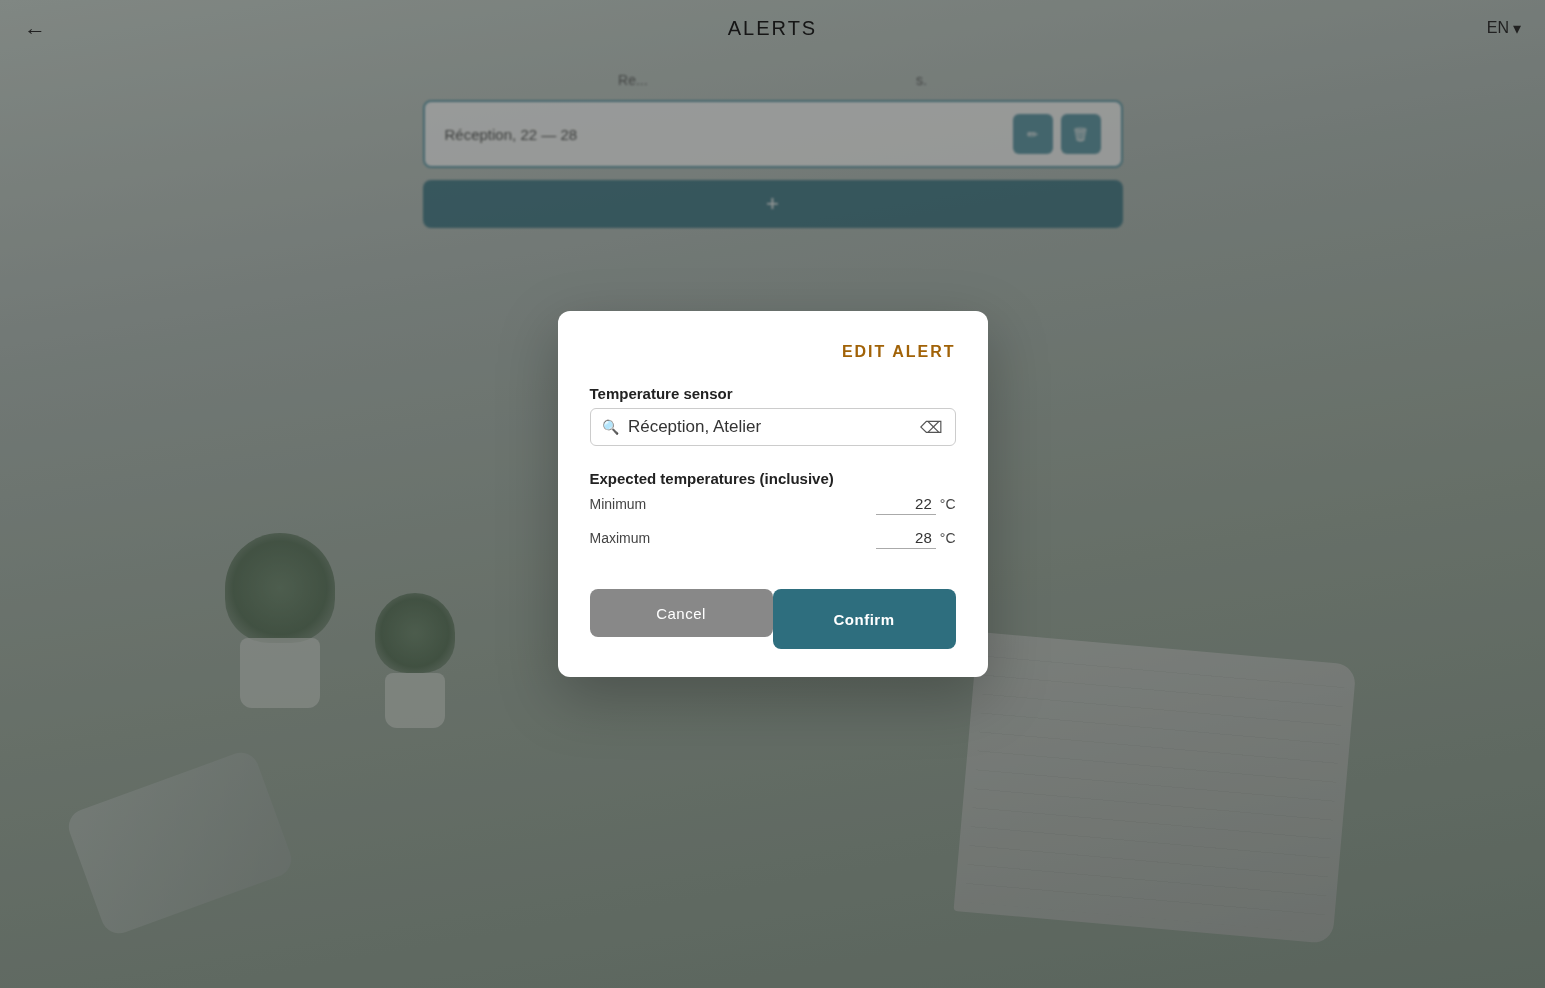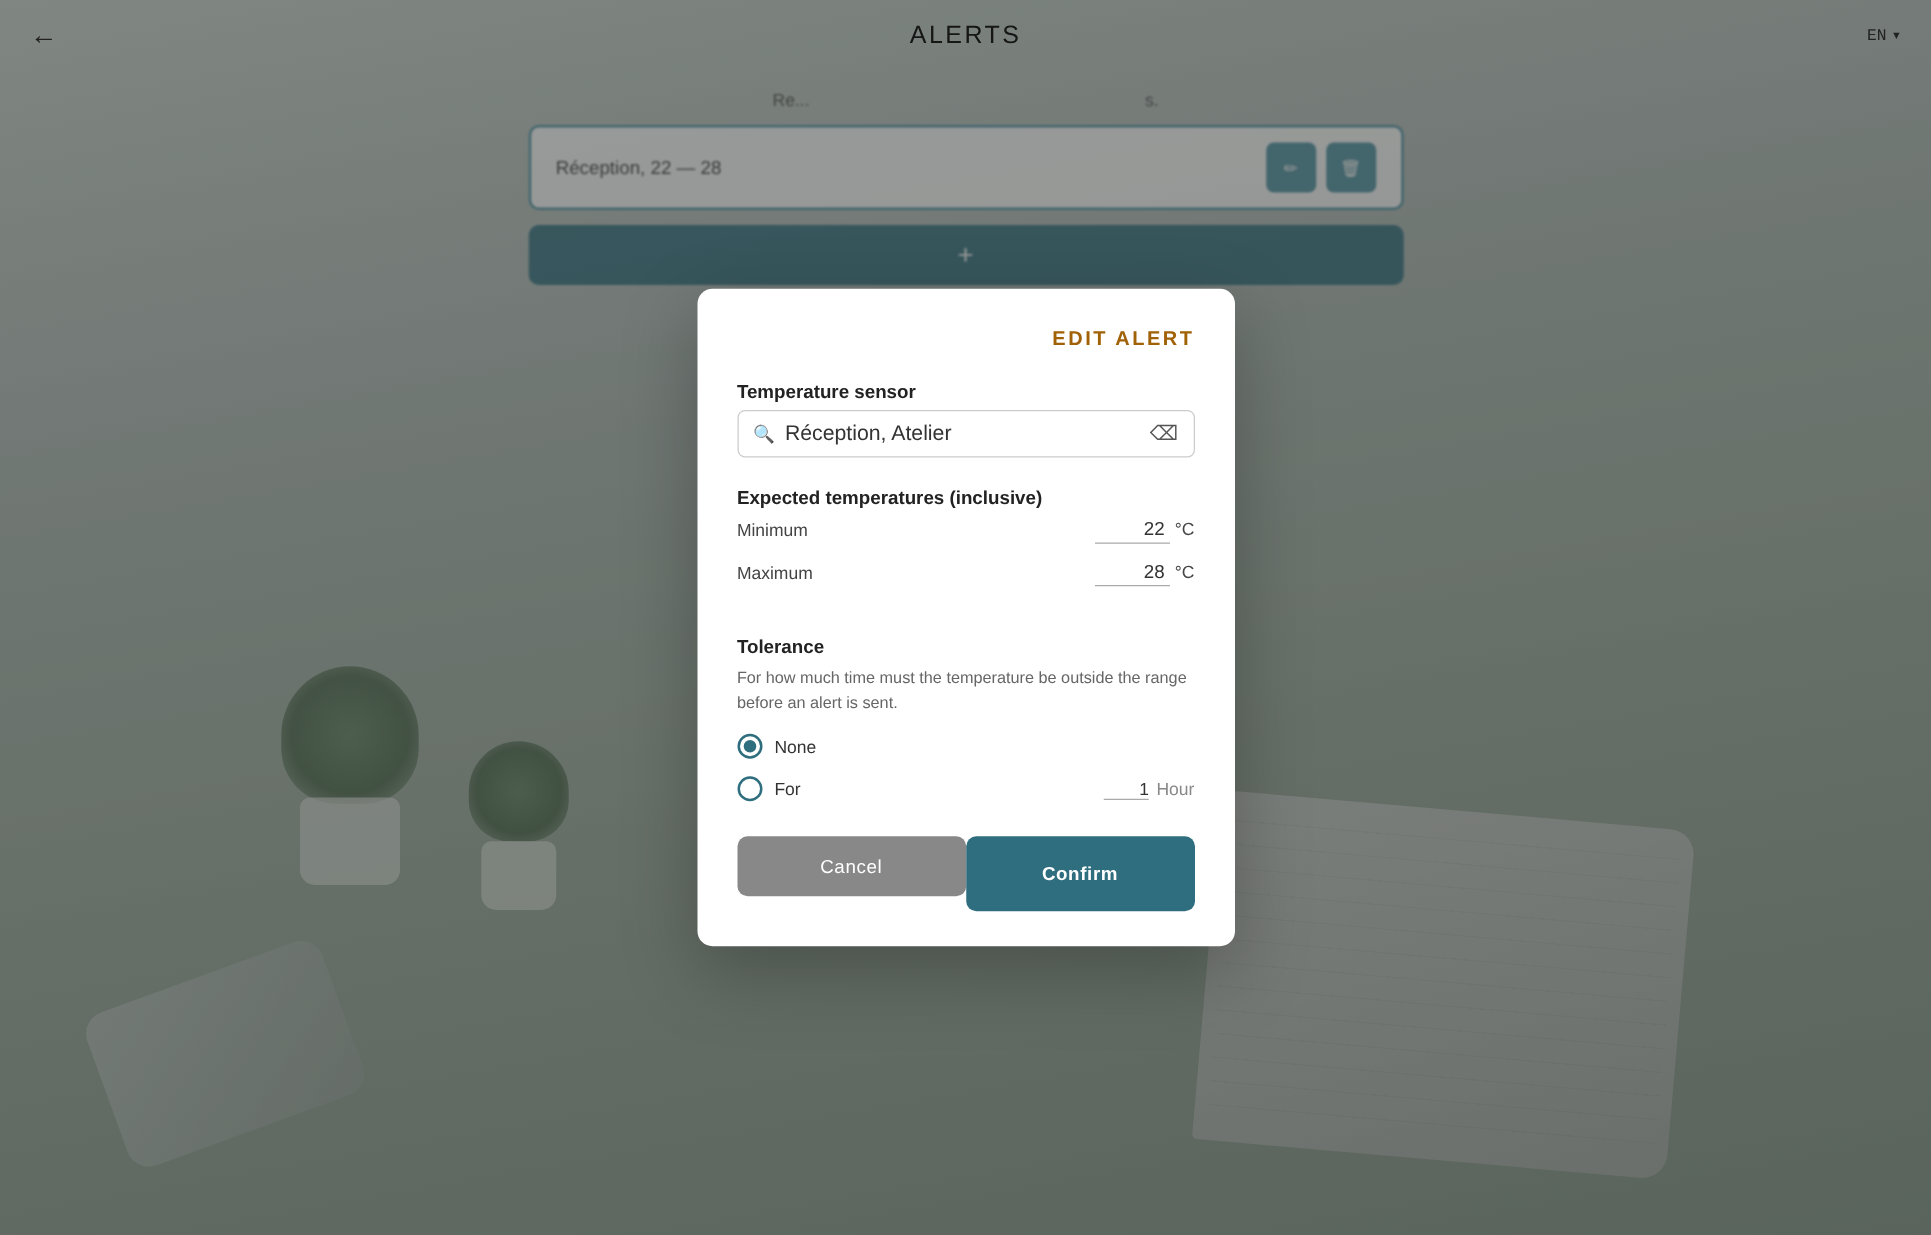--- a/index.html
+++ b/index.html
@@ -136,26 +136,25 @@
       color: #222;
       text-align: right;
     }
 
     .lang-selector {
       position: absolute;
       right: 24px;
       display: flex;
       align-items: center;
       gap: 4px;
-      font-size: 13px;
+      font-size: 16px;
       color: #333;
       cursor: pointer;
       background: none;
       border: none;
-      font-family: Liberation Mono, monospace;
     }
 
     
     .bg-content {
       position: absolute;
       top: 56px;
       left: 0;
       right: 0;
       display: flex;
       flex-direction: column;
@@ -511,39 +510,20 @@
 
       <div class="temp-row">
         <span class="temp-label">Maximum</span>
         <div class="temp-value-wrap">
           <input type="text" class="temp-input" value="28" style="">
           <span class="temp-unit">°C</span>
         </div>
       </div>
     </div>
 
-    <div class="tolerance-section">
-      <div class="section-title">Tolerance</div>
-      <div class="section-desc">For how much time must the temperature be outside the range before an alert is sent.</div>
-
-      <div class="radio-row">
-        <div class="radio-custom checked">
-        </div>
-        <span class="radio-label">None</span>
-      </div>
-
-      <div class="radio-row">
-        <div class="radio-custom"></div>
-        <span class="radio-label">For</span>
-        <div class="radio-right">
-          <input type="text" class="hour-input" value="1" style="">
-          <span class="hour-label">Hour</span>
-        </div>
-      </div>
-    </div>
 
     <div class="modal-footer">
       <button class="btn-cancel">Cancel</button>
       <button class="btn-confirm">Confirm</button>
     </div>
 
   </div>
 </div>
 
 </body></html>

